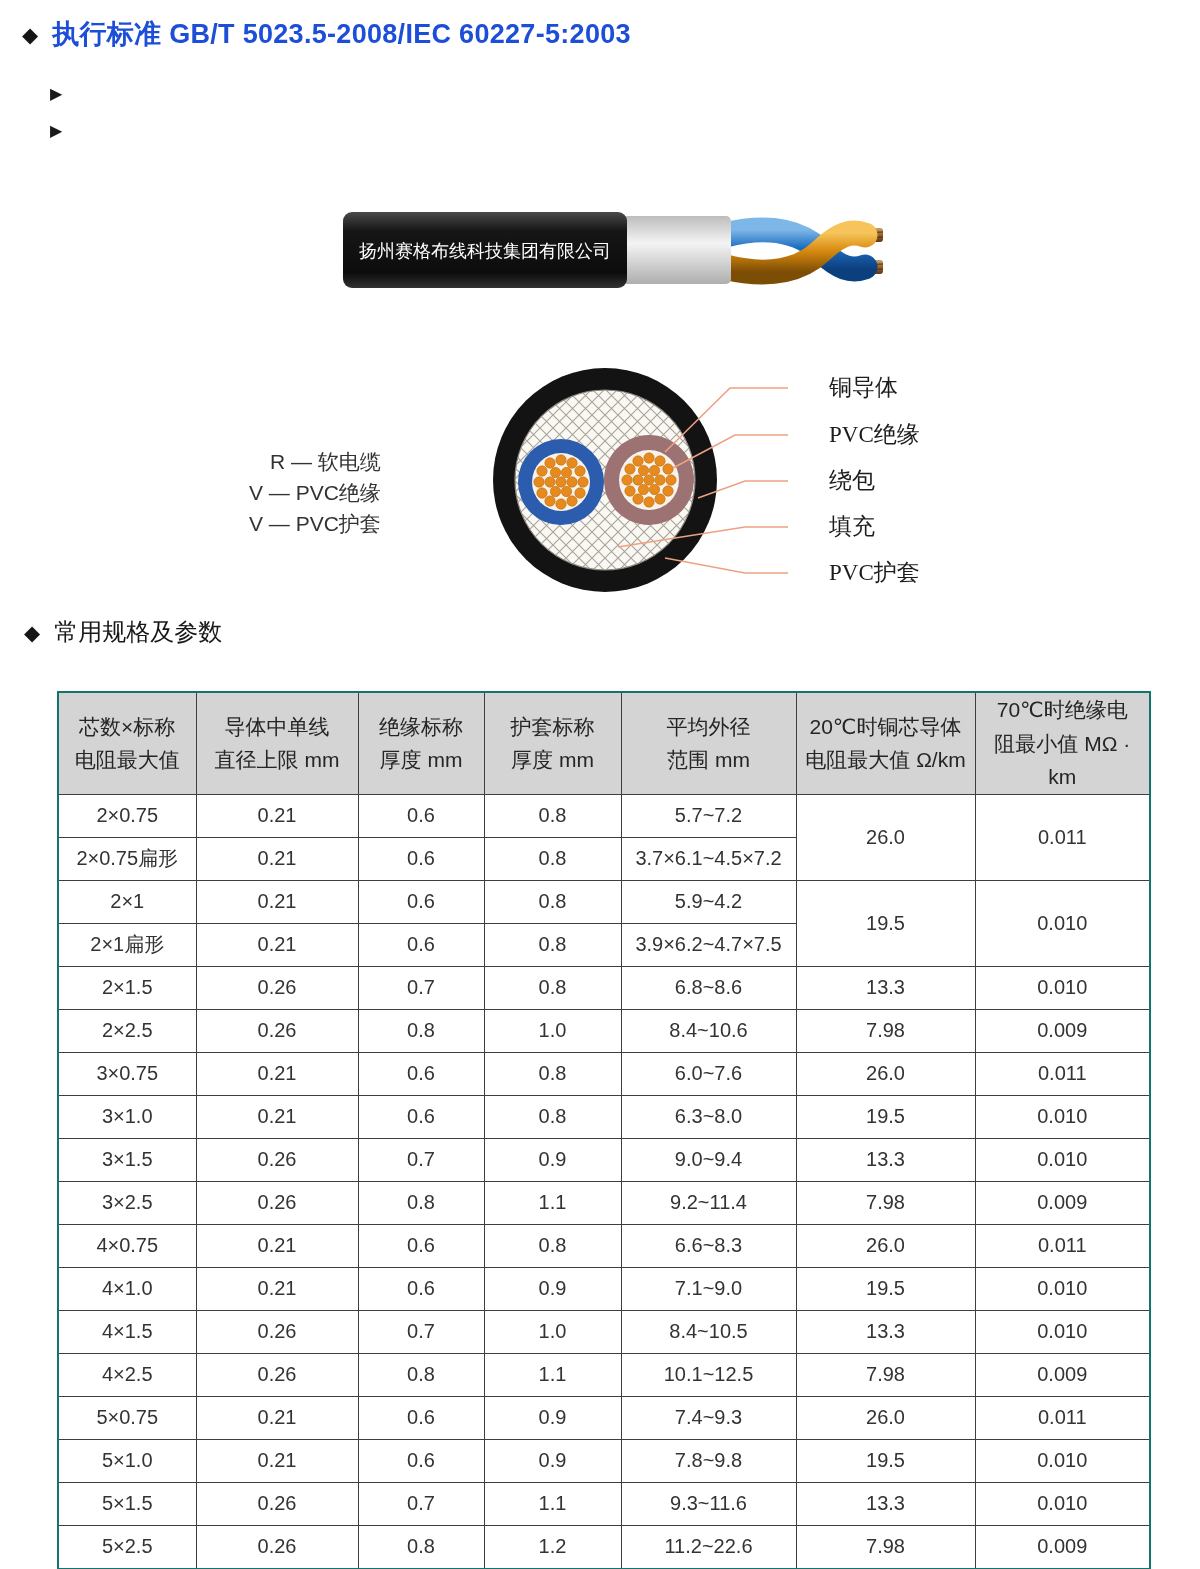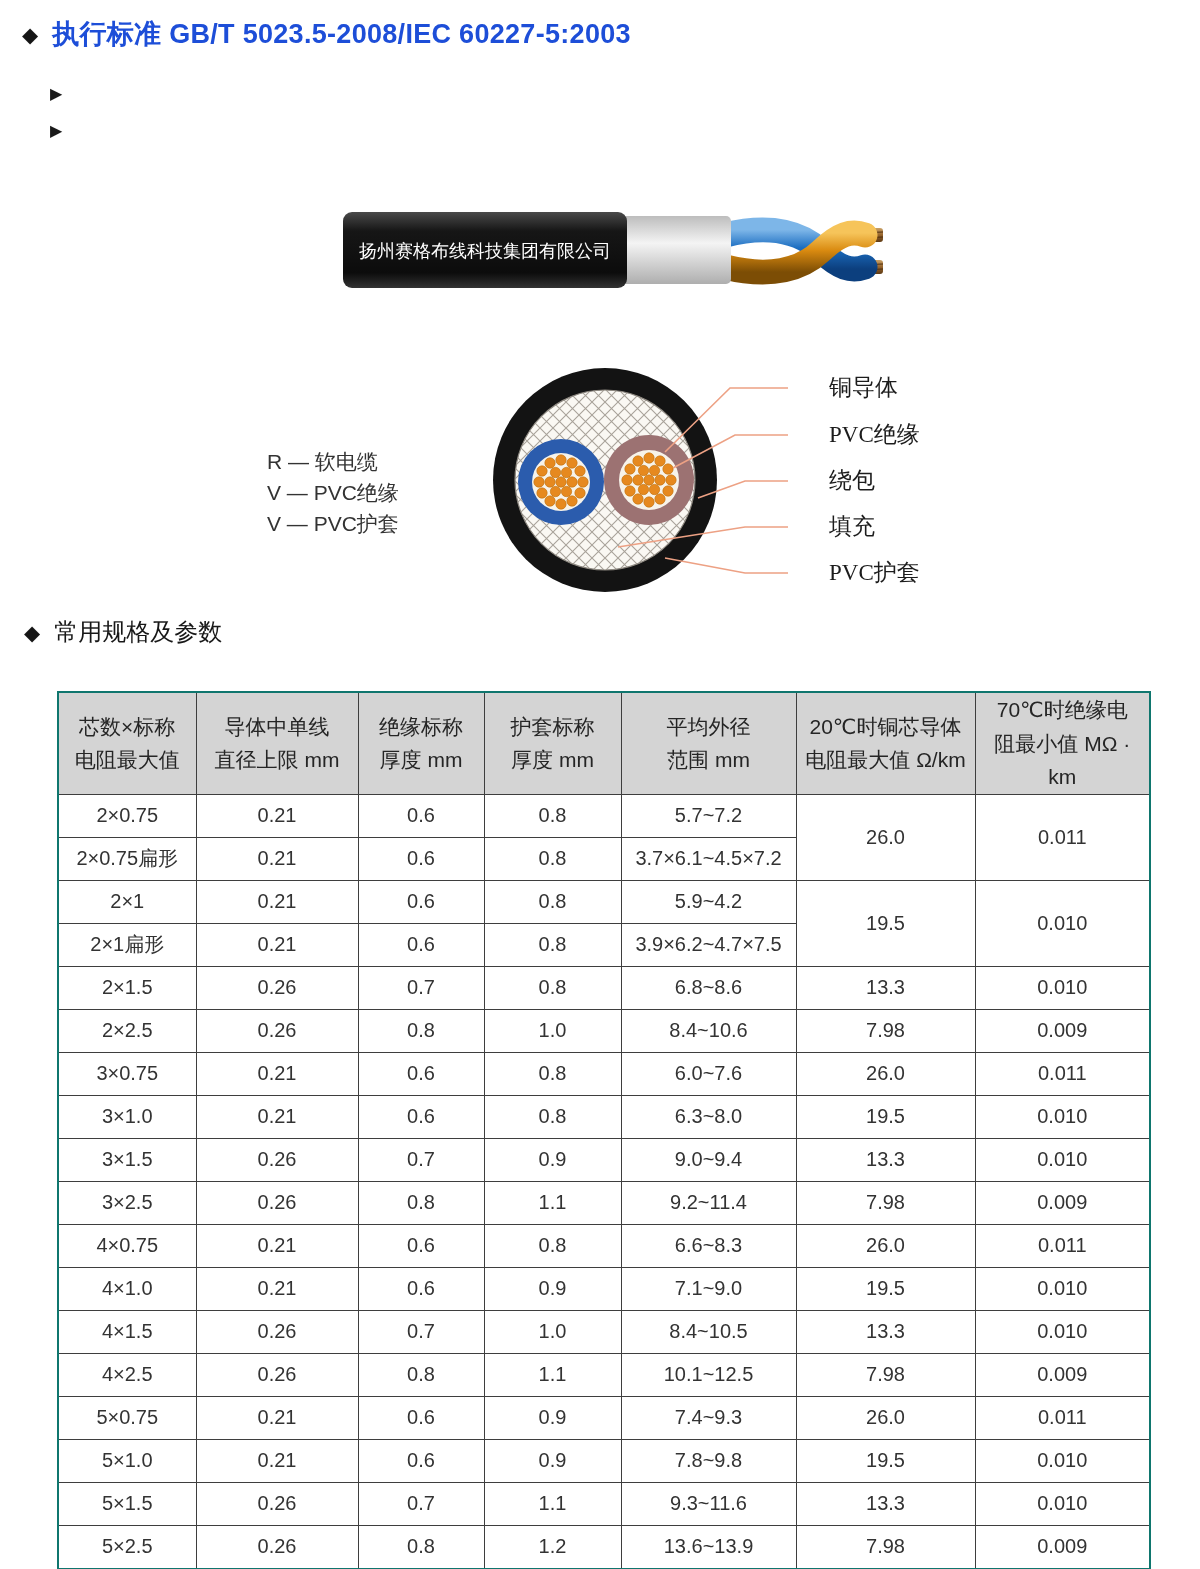--- a/index.html
+++ b/index.html
@@ -16,21 +16,21 @@
               font-size:20px;color:#222;line-height:27px;}
   .tri{color:#1a1a1a;font-size:16px;line-height:27px;}
 
   .specs-header{position:absolute;left:24px;top:616px;display:flex;align-items:center;gap:14px;}
   .specs-title{font-size:24px;font-weight:normal;color:#171717;}
 
   
   .cable-photo{position:absolute;left:343px;top:208px;}
 
   
-  .code-legend{position:absolute;left:267px;top:446px;font-size:21px;color:#333;line-height:31px;}
+  .code-legend{position:absolute;left:249px;top:446px;font-size:21px;color:#333;line-height:31px;text-align:right;}
   .code-legend div{white-space:nowrap;}
 
   
   .xsec{position:absolute;left:492px;top:360px;}
   .xsec-label{position:absolute;left:793px;font-family:"Liberation Serif","DejaVu Serif",serif;
               font-size:23px;color:#1c1c1c;line-height:28px;white-space:nowrap;margin-left:36px;}
 
   
   .spec-table{position:absolute;left:57px;top:691px;width:1092px;border-collapse:collapse;
               table-layout:fixed;border:2px solid #0f766e;}
@@ -365,20 +365,20 @@
           <td>1.1</td>
           <td>9.3~11.6</td>
           <td>13.3</td>
           <td>0.010</td>
         </tr>
         <tr>
           <td>5×2.5</td>
           <td>0.26</td>
           <td>0.8</td>
           <td>1.2</td>
-          <td>13.6~13.9</td>
+          <td>11.2~22.6</td>
           <td>7.98</td>
           <td>0.009</td>
         </tr>
       </tbody>
   </table>
 
 </div>
 
 </body></html>

